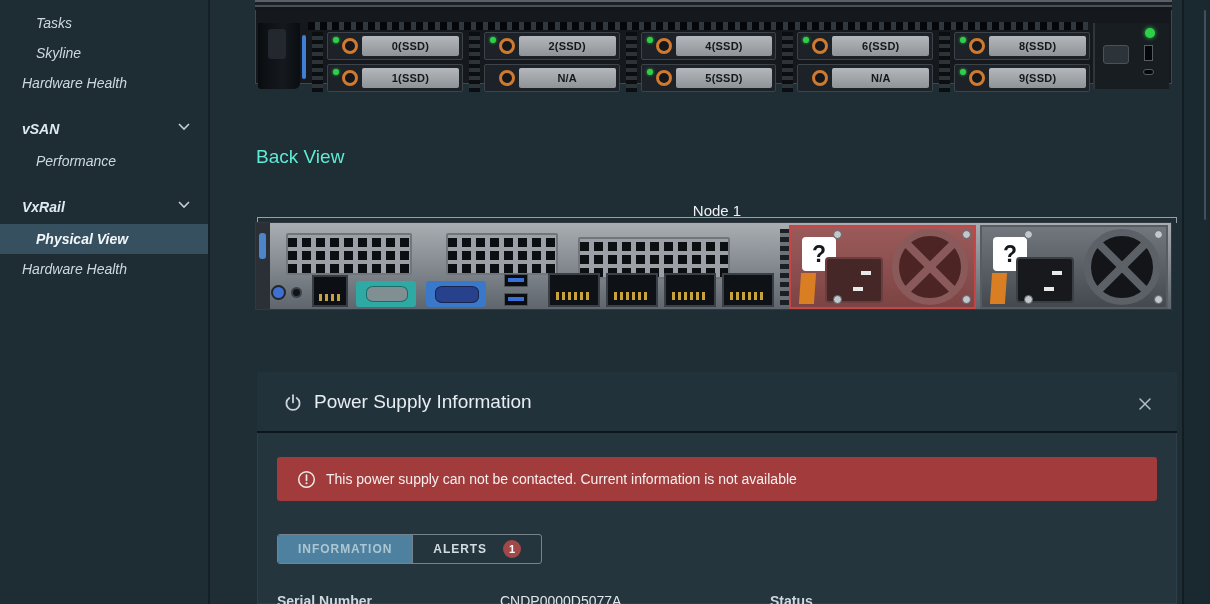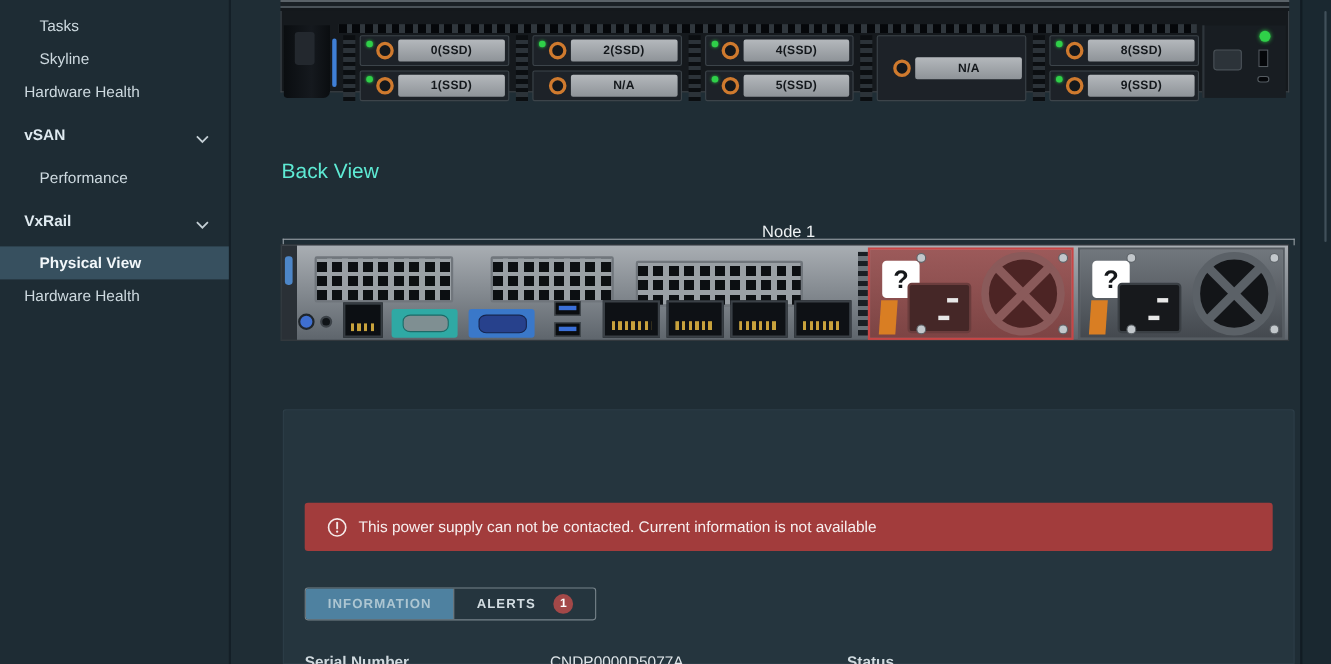--- a/index.html
+++ b/index.html
@@ -5,25 +5,25 @@
   * { margin:0; padding:0; box-sizing:border-box; }
   html,body { width:1210px; height:604px; overflow:hidden; background:#1f2d35;
               font-family:"Liberation Sans", sans-serif; }
   #stage { position:absolute; top:0; left:0; width:1210px; height:604px; overflow:hidden;
            background:#1f2d35; }
 
   
   #sidebar { position:absolute; top:0; left:0; width:210px; height:604px;
              background:#1e2c34; border-right:2px solid #141f27; }
   .side-item { position:relative; display:flex; align-items:center; height:30px;
-               color:#cdd9df; font-size:14px; cursor:pointer; }
+               color:#cdd9df; font-size:14px; cursor:pointer;font-style:italic; }
   .side-item .lbl { white-space:nowrap; }
   .side-item.lvl1 { padding-left:22px; }
   .side-item.lvl2 { padding-left:36px; }
-  .side-item.hdr  { font-weight:bold; color:#dfeaf0; }
+  .side-item.hdr  { font-weight:bold; color:#dfeaf0;align-items:flex-end; }
   .side-item.selected { background:var(--selected-bg,#37505f); color:#f2f7fa; font-weight:bold; }
   .side-item .chev { position:absolute; right:18px; top:11px; } 
   .sidegap { height:9px; }
 
   
   #front-view { position:absolute; left:255px; top:0; width:917px; height:88px; }
   .fv-toprail { position:absolute; left:0; top:0; width:100%; height:10px;
                 background:linear-gradient(#5a6268 0 2px,#1a2025 2px 5px,#495157 5px 7px,#14181c 7px 10px); }
   .fv-body { position:absolute; left:0; top:10px; width:100%; height:74px;
              background:#15191d; border:1px solid #40484e; border-top:none; }
@@ -280,20 +280,27 @@
               <span class="ring"></span>
               <span class="plate">5(SSD)</span>
             </div>
           </div>
         </div>
 
         <div class="bay-col">
           <div class="colsep"></div>
           <div class="colcells">
             <div class="bay">
+              <span class="ledcol">
+                  <span class="led"></span>
+                </span>
+              <span class="ring"></span>
+              <span class="plate">6(SSD)</span>
+            </div>
+            <div class="bay">
               <span class="ledcol"></span>
               <span class="ring"></span>
               <span class="plate">N/A</span>
             </div>
           </div>
         </div>
 
         <div class="bay-col">
           <div class="colsep"></div>
           <div class="colcells">
@@ -376,20 +383,34 @@
           <div class="psu-spoke sp135"></div>
       </div>
       <div class="screw sc-tl"></div>
         <div class="screw sc-tr"></div>
       <div class="screw sc-bl"></div>
         <div class="screw sc-br"></div>
     </div>
   </div>
 
   <section id="psu-panel">
+    <header id="panel-header">
+      <span id="power-ic">
+        <svg width="20" height="20" viewBox="0 0 20 20">
+          <path d="M10 2.2v7.2" fill="none" stroke="#c9d3d9" stroke-width="1.8" stroke-linecap="round"></path>
+          <path d="M6.3 4.9a6.6 6.6 0 1 0 7.4 0" fill="none" stroke="#c9d3d9" stroke-width="1.8" stroke-linecap="round"></path>
+        </svg>
+      </span>
+      <span id="panel-title">Power Supply Information</span>
+      <span id="panel-close">
+        <svg width="14" height="14" viewBox="0 0 14 14">
+          <path d="M2 2l10 10M12 2L2 12" stroke="#b4bfc5" stroke-width="1.5" stroke-linecap="round"></path>
+        </svg>
+      </span>
+    </header>
 
     <div id="error-banner">
       <span id="error-ic">
         <svg width="19" height="19" viewBox="0 0 18 18">
           <circle cx="9" cy="9" r="7.4" fill="none" stroke="#f4e9e9" stroke-width="1.4"></circle>
           <path d="M9 4.8v5" stroke="#f4e9e9" stroke-width="1.6" stroke-linecap="round"></path>
           <circle cx="9" cy="12.6" r="1" fill="#f4e9e9"></circle>
         </svg>
       </span>
       <span id="error-text">This power supply can not be contacted. Current information is not available</span>

